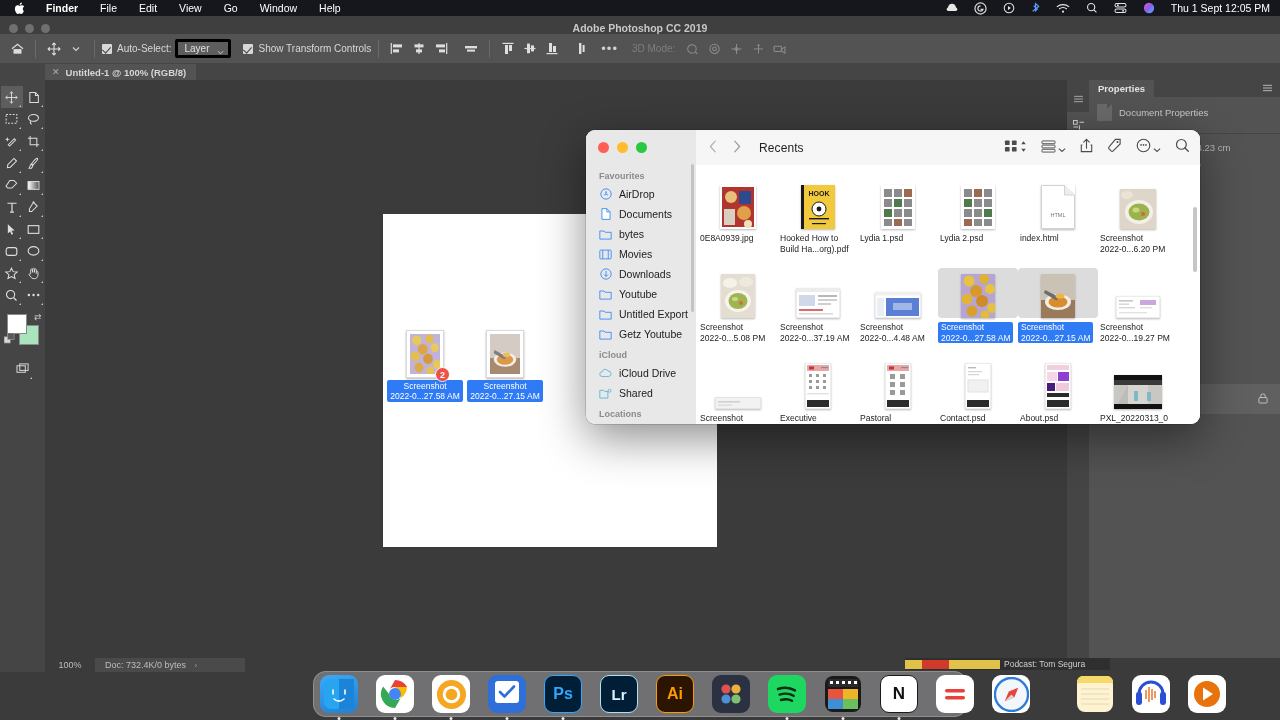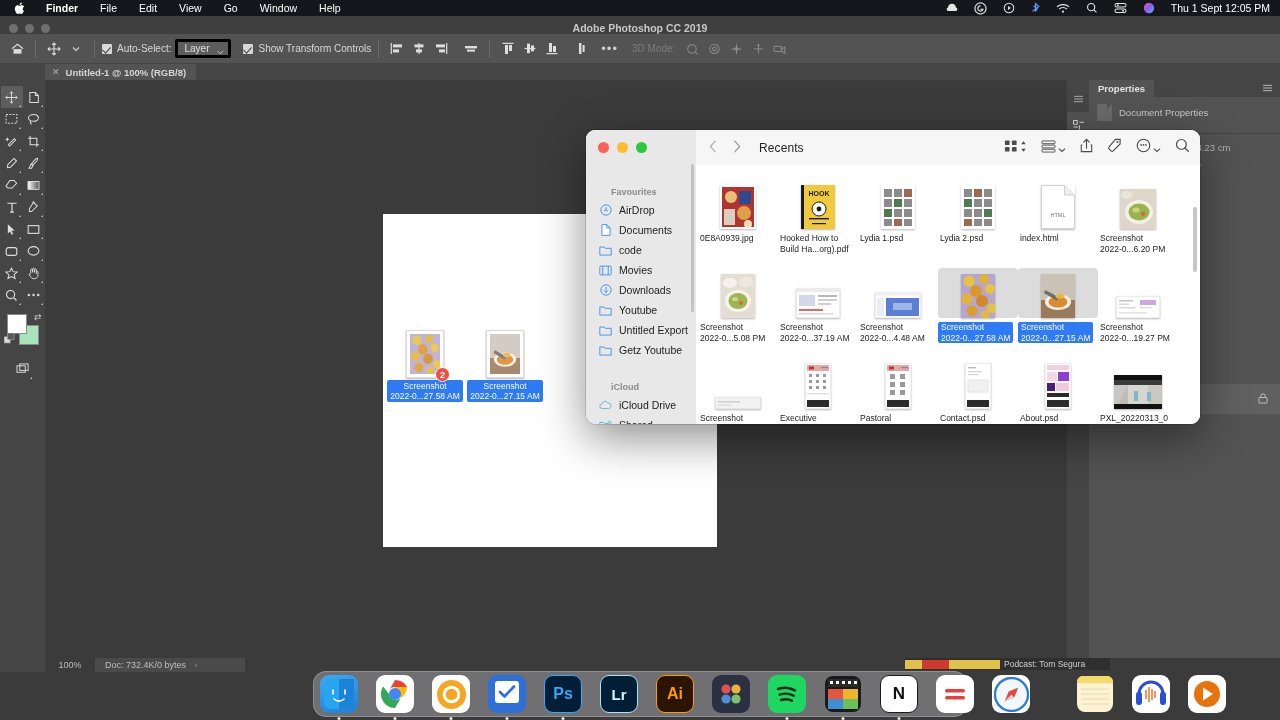--- a/index.html
+++ b/index.html
@@ -128,21 +128,21 @@
 
   
   .finder{
     position:absolute; left:586px; top:130px; width:614px; height:294px;
     background:#fff; border-radius:9px; overflow:hidden;
     box-shadow:0 14px 46px rgba(0,0,0,.45), 0 0 0 .5px rgba(0,0,0,.25);
     z-index:70;
   }
   .f-sidebar{ position:absolute; left:0; top:0; width:110px; height:294px; background:#e9e8e8; }
   .f-sb-scroll{ position:absolute; left:0; top:0; width:110px; height:294px; overflow:hidden; padding-top:35px;}
-  .f-group{ font-size:9px; color:#8b8b8b; padding:6px 0 3px 25px; font-weight:bold;margin-top:16px;}
+  .f-group{ font-size:9px; color:#8b8b8b; padding:6px 0 3px 13px; font-weight:bold;}
   .f-item{ display:flex; align-items:center; gap:7px; padding:3.5px 0 3.5px 13px; font-size:10.5px; color:#1b1b1b;}
   .f-item .ic{ width:13px; height:13px; display:flex; align-items:center; justify-content:center; color:#3b8ef3; flex:0 0 13px;}
   .f-sb-thumb{ position:absolute; right:2px; top:34px; width:3px; height:148px; background:#c3c3c3; border-radius:2px;}
 
   .f-toolbar{ position:absolute; left:110px; top:0; width:504px; height:35px; background:#f6f6f6;
      display:flex; align-items:center; padding:0 10px; }
   .f-traffic{ position:absolute; left:12px; top:12px; display:flex; gap:8px; z-index:3;}
   .ftl{ width:11px; height:11px; border-radius:50%;}
   .f-nav{ display:flex; gap:16px; color:#b0b0b0; align-items:center; padding-left:3px;}
   .f-path{ font-size:12px; color:#222; margin-left:18px; letter-spacing:.1px;}
@@ -733,21 +733,21 @@
               </svg>
             </span>
           <span>Documents</span>
         </div>
         <div class="f-item">
           <span class="ic">
               <svg width="13" height="11" viewBox="0 0 14 12">
                 <path d="M.8 2.2h4.6l1.2 1.4h6.6V11H.8z" fill="none" stroke="#3b8ef3" stroke-width="1"></path>
               </svg>
             </span>
-          <span>code</span>
+          <span>bytes</span>
         </div>
         <div class="f-item">
           <span class="ic">
               <svg width="13" height="11" viewBox="0 0 14 12">
                 <rect x=".8" y="1.2" width="12.4" height="9.6" rx="1" fill="none" stroke="#3b8ef3" stroke-width="1"></rect>
                 <path d="M4 1.2v9.6M10 1.2v9.6" stroke="#3b8ef3" stroke-width="1"></path>
               </svg>
             </span>
           <span>Movies</span>
         </div>

